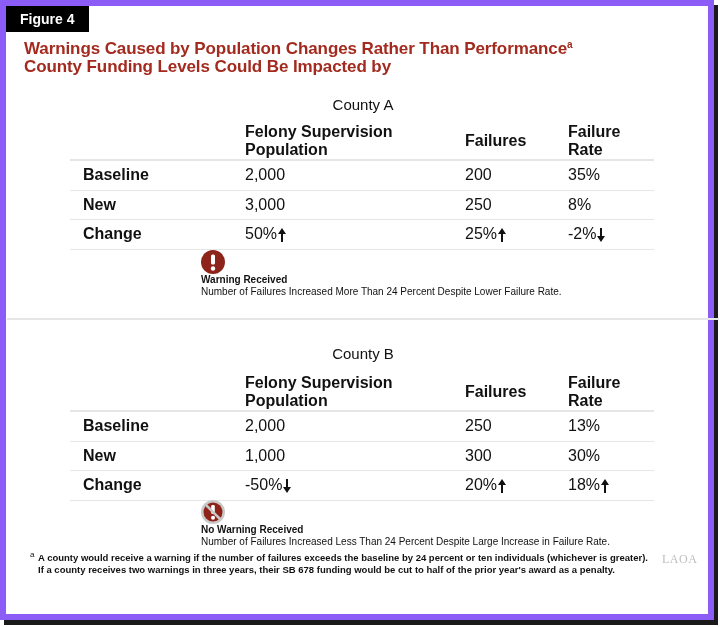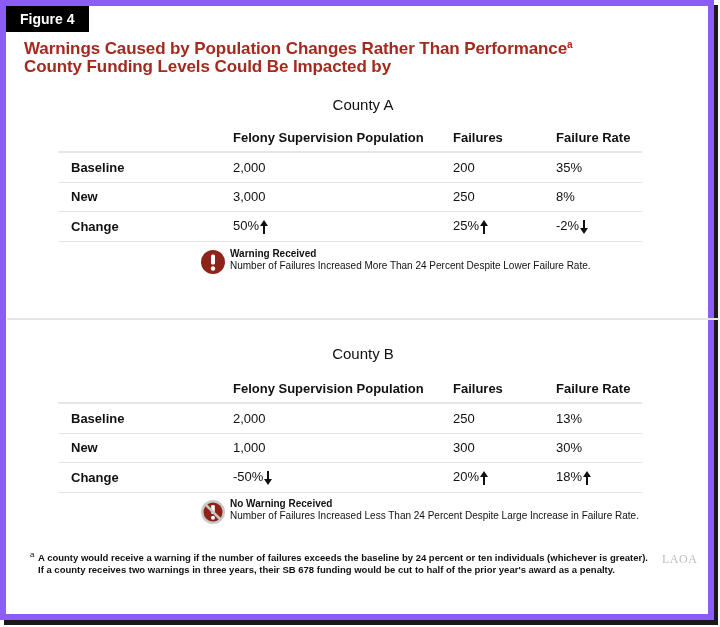--- a/index.html
+++ b/index.html
@@ -3,29 +3,29 @@
 <meta charset="utf-8">
 <style>
   html, body { margin: 0; padding: 0; background: #ffffff; }
   body { width: 720px; height: 627px; position: relative; overflow: hidden; font-family: "Liberation Sans", sans-serif; }
   .frame { position: absolute; left: 0; top: 0; width: 714px; height: 620px; border: 6px solid #8b5cf6; background: #fff; box-shadow: 4px 5px 0 #1a1a1a; box-sizing: border-box; }
   .fig-label { position: absolute; left: 0; top: 0; width: 83px; height: 26px; background: #000; color: #fff; font-weight: bold; font-size: 14px; line-height: 26px; padding-left: 14px; box-sizing: border-box; }
   .title { position: absolute; left: 18px; top: 34px; color: #a32a1e; font-weight: bold; font-size: 17px; line-height: 18px; letter-spacing: -0.1px; }
   .title sup { font-size: 10px; vertical-align: 6px; line-height: 0; }
   .section-sep { position: absolute; left: 1px; width: 712px; top: 312px; height: 2px; background: #e6e6e6; }
   .county-title { position: absolute; left: 0; width: 714px; text-align: center; font-weight: normal; font-size: 15px; color: #111; }
-  table.data { position: absolute; left: 52px; width: 584px; border-collapse: collapse; font-size: 13px; color: #111; }
+  table.data { position: absolute; left: 64px; width: 584px; border-collapse: collapse; font-size: 16px; color: #111; }
   table.data th { font-weight: bold; text-align: left; height: 28px; vertical-align: middle; border-bottom: 2px solid #e6e6e6; padding: 0; }
   table.data td { height: 28.5px; vertical-align: middle; border-bottom: 1px solid #e6e6e6; padding: 0; }
   table.data td.rowlabel { font-weight: bold; padding-left: 13px; width: 162px; }
   table.data th.blank { width: 175px; }
   table.data .c1 { width: 220px; }
   table.data .c2 { width: 103px; }
   .arrow { display: inline-block; vertical-align: middle; margin-left: 1px; }
-  .notice { position: absolute; left: 195px; display: flex; align-items: flex-start; }
+  .notice { position: absolute; left: 195px; display: flex; align-items: flex-start; flex-direction: column; }
   .notice-icon { width: 24px; height: 24px; margin-right: 5px; margin-top: 2px; }
   .notice-text { font-size: 10px; line-height: 12px; color: #111; }
   .notice-text .head { font-weight: bold; }
   .footnote { position: absolute; left: 24px; top: 546px; font-size: 9.5px; line-height: 12px; color: #111; }
   .footnote sup { font-size: 8px; position: absolute; left: 0; top: -3px; }
   .footnote .lines { padding-left: 8px; font-weight: bold; }
   .logo { position: absolute; left: 656px; top: 546px; color: #bdbdbd; font-family: "Liberation Serif", serif; font-size: 12px; letter-spacing: 0.5px; }
 </style>
 </head>
 <body>

